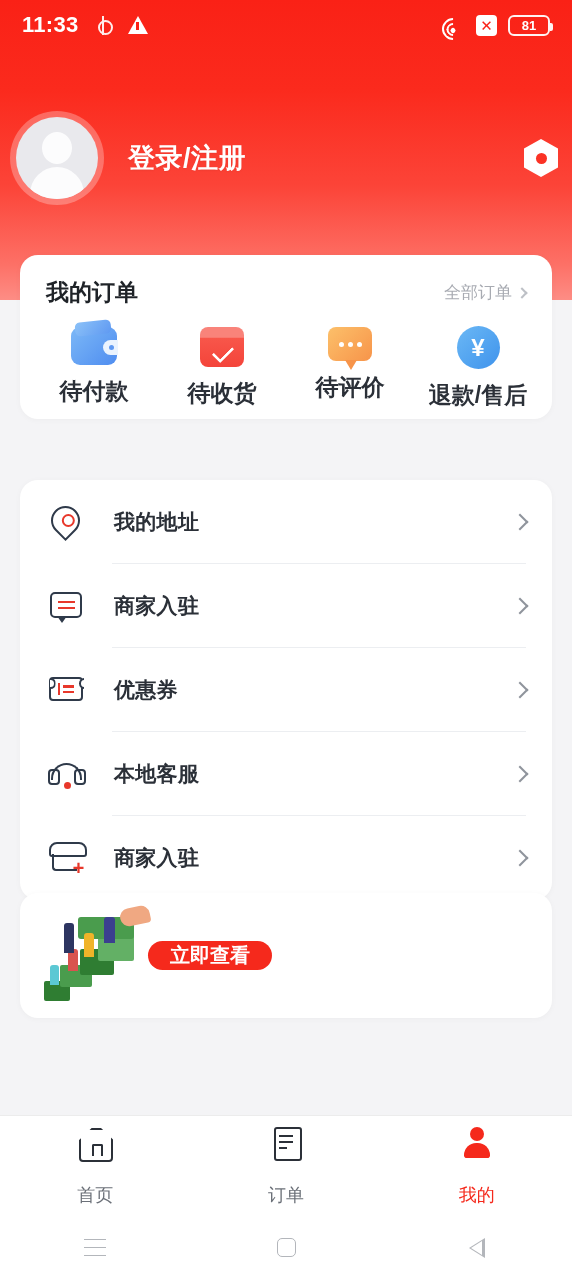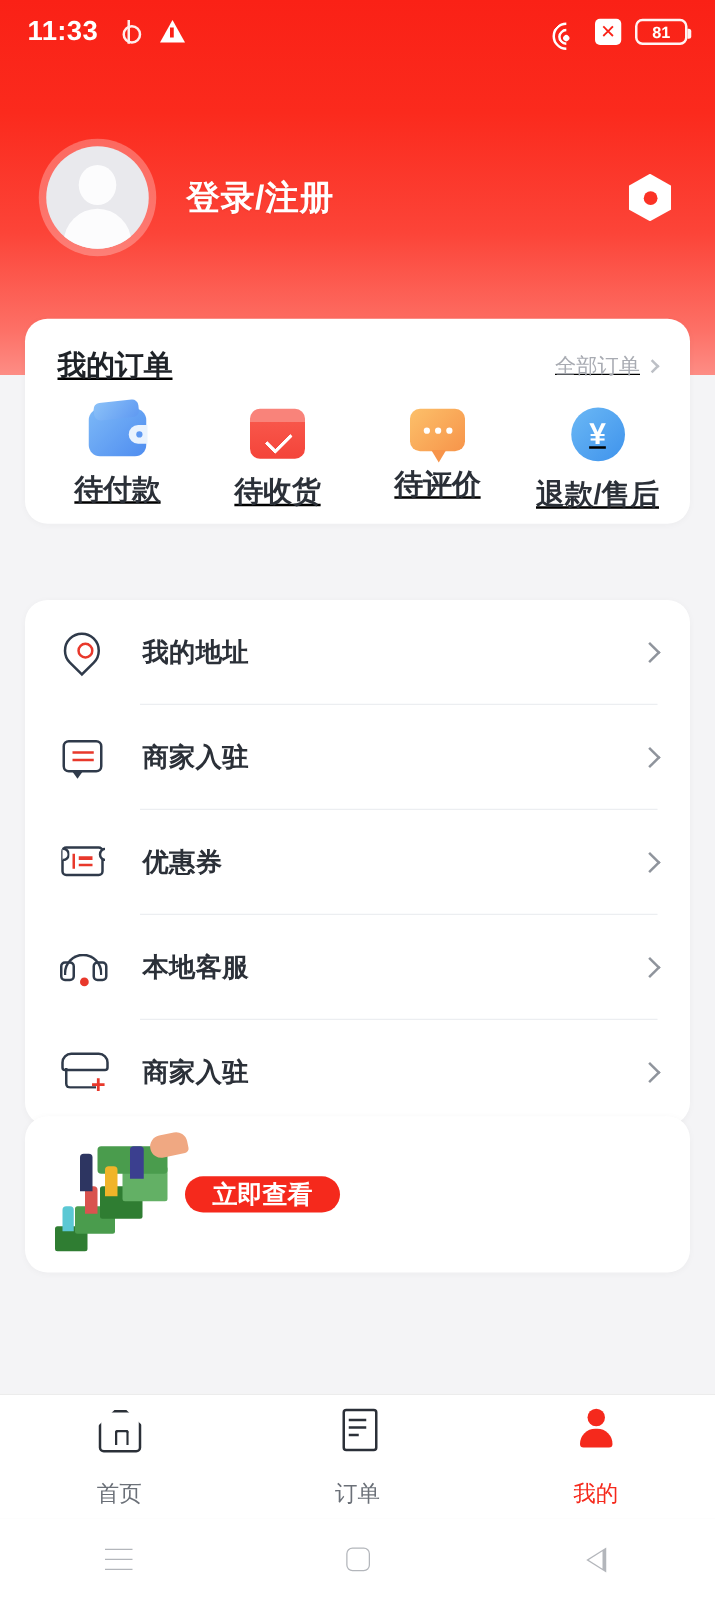--- a/index.html
+++ b/index.html
@@ -63,21 +63,21 @@
   }
   .ic-batt span { font-size:13px; font-weight:600; color:#fff; line-height:1; }
   .ic-batt:after {
     content:""; position:absolute; right:-5px; top:6px; width:3px; height:8px;
     background:rgba(255,255,255,.95); border-radius:0 2px 2px 0;
   }
 
   
   .profile {
     position:absolute; top:108px; left:0; width:572px; height:100px;
-    display:flex; align-items:center; padding:0 31px; z-index:4;
+    display:flex; align-items:center; padding:0 10px; z-index:4;
   }
   .avatar-ring {
     width:94px; height:94px; border-radius:50%;
     background:rgba(255,255,255,.28);
     display:flex; align-items:center; justify-content:center; flex:none;
   }
   .avatar {
     width:82px; height:82px; border-radius:50%; background:#e9e9ed;
     position:relative; overflow:hidden;
   }
@@ -105,21 +105,21 @@
   .gear-hex:after {
     content:""; width:11px; height:11px; border-radius:50%; background:#fb3225;
   }
 
   
   .card {
     position:absolute; left:20px; width:532px;
     background:#fff; border-radius:18px; z-index:3;
     box-shadow:0 1px 6px rgba(0,0,0,.035);
   }
-  #orders-card { top:255px; height:164px;text-decoration:underline; }
+  #orders-card { top:255px; height:164px; }
   #menu-card  { top:480px; height:420px; }
   #promo-card { top:893px; height:125px; }
 
   .orders-head {
     display:flex; align-items:center; justify-content:space-between;
     padding:22px 26px 0 26px;
   }
   .orders-title { font-size:23px; font-weight:700; color:#1f2328; }
   .orders-all {
     display:flex; align-items:center; gap:3px; color:#a8abb2; font-size:17px; cursor:pointer;

